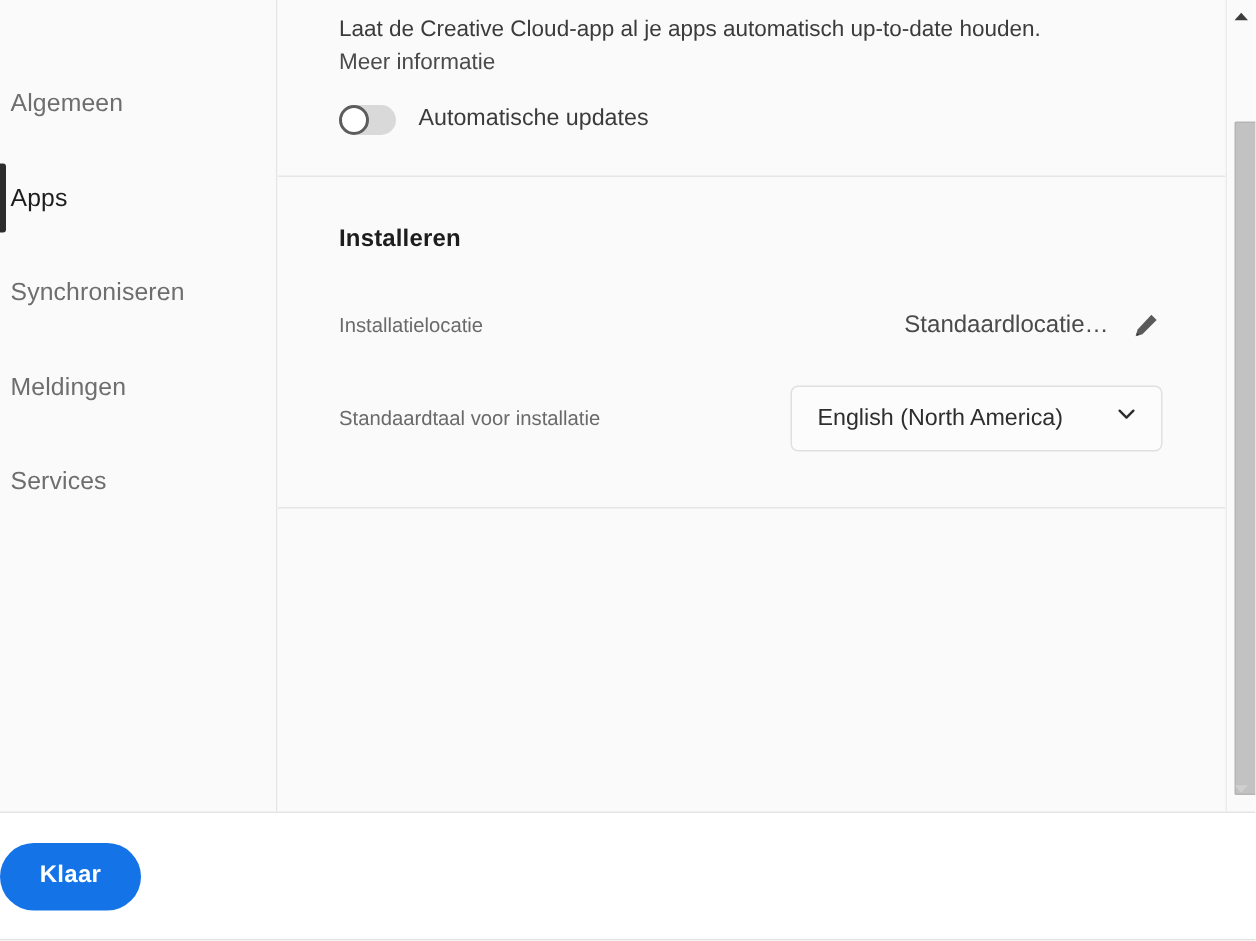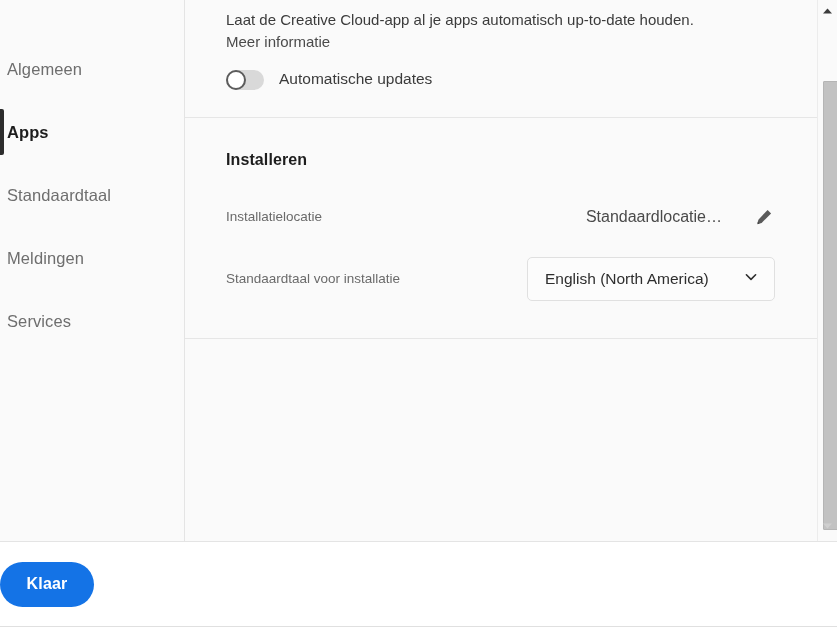--- a/index.html
+++ b/index.html
@@ -47,21 +47,21 @@
     align-items: center;
     padding-left: 7px;
     font-size: 16.5px;
     color: #6e6e6e;
     letter-spacing: .1px;
     cursor: pointer;
     user-select: none;
   }
   .nav-item.active {
     color: #1d1d1d;
-    font-weight: 700;
+    font-weight: 400;
   }
   .nav-item.active::before {
     content: "";
     position: absolute;
     left: 0; top: 8px;
     width: 4px;
     height: 46px;
     background: #2c2c2c;
     border-radius: 0 2px 2px 0;
   }
@@ -159,21 +159,21 @@
   }
   .field-row + .field-row { margin-top: 26px; }
 
   .field-label {
     font-size: 13.5px;
     color: #6a6a6a;
   }
   .field-value-wrap {
     display: flex;
     align-items: center;
-    gap: 31px;
+    gap: 14px;
   }
   .field-value {
     font-size: 16px;
     color: #4a4a4a;
   }
 
   .icon-btn {
     width: 22px; height: 22px;
     display: flex;
     align-items: center;
@@ -280,21 +280,21 @@
   <div class="split">
 
     <nav class="sidebar">
       <div class="nav-item">
         <span>Algemeen</span>
       </div>
       <div class="nav-item active">
         <span>Apps</span>
       </div>
       <div class="nav-item">
-        <span>Standaardtaal</span>
+        <span>Synchroniseren</span>
       </div>
       <div class="nav-item">
         <span>Meldingen</span>
       </div>
       <div class="nav-item">
         <span>Services</span>
       </div>
     </nav>
 
     <div class="content">

